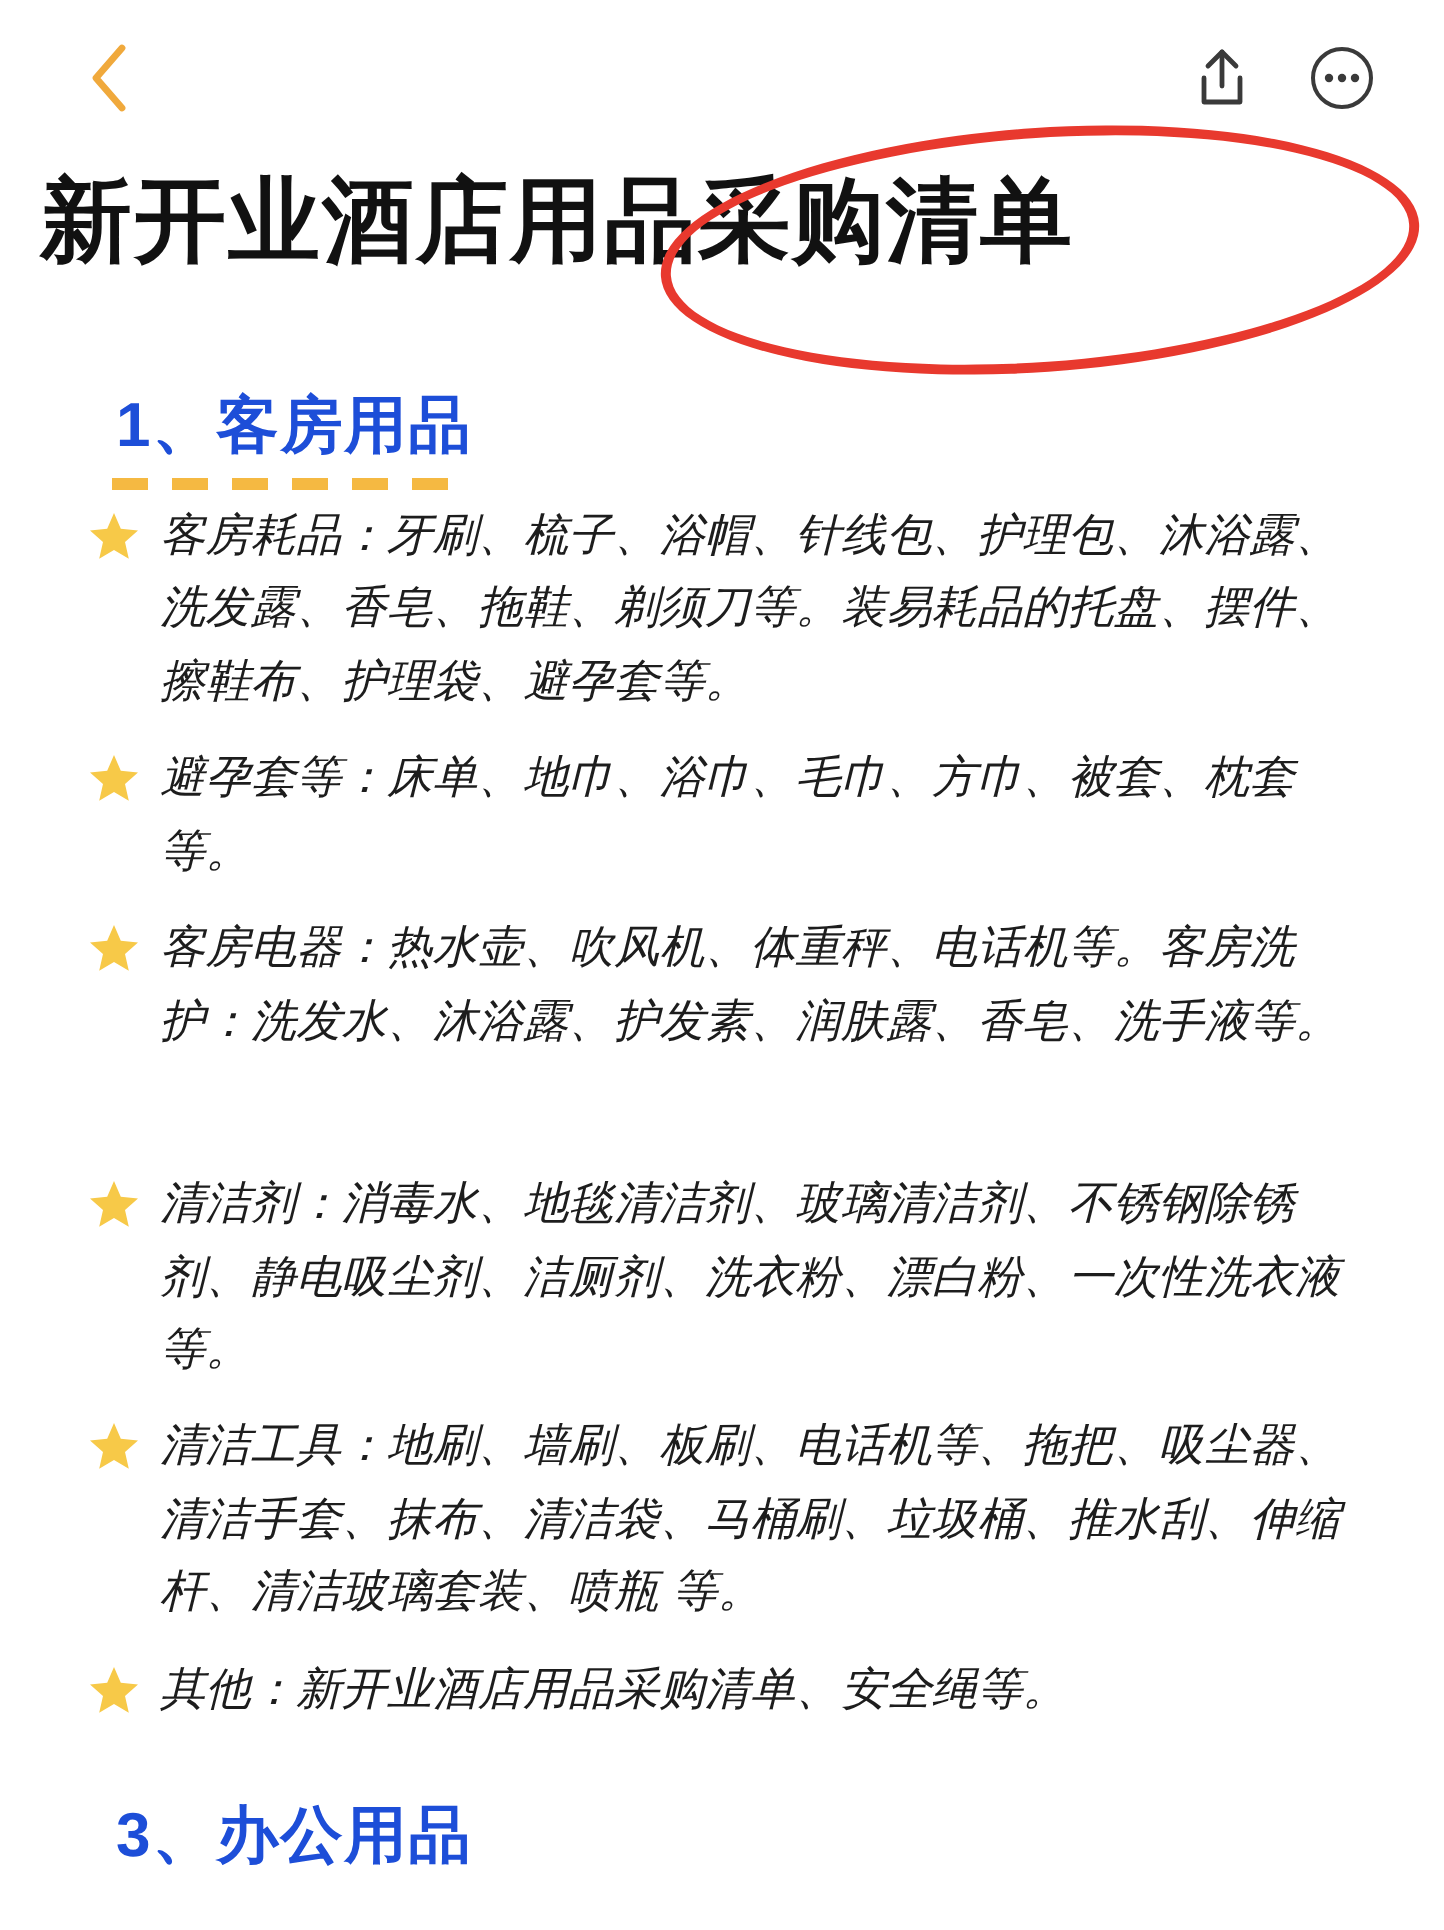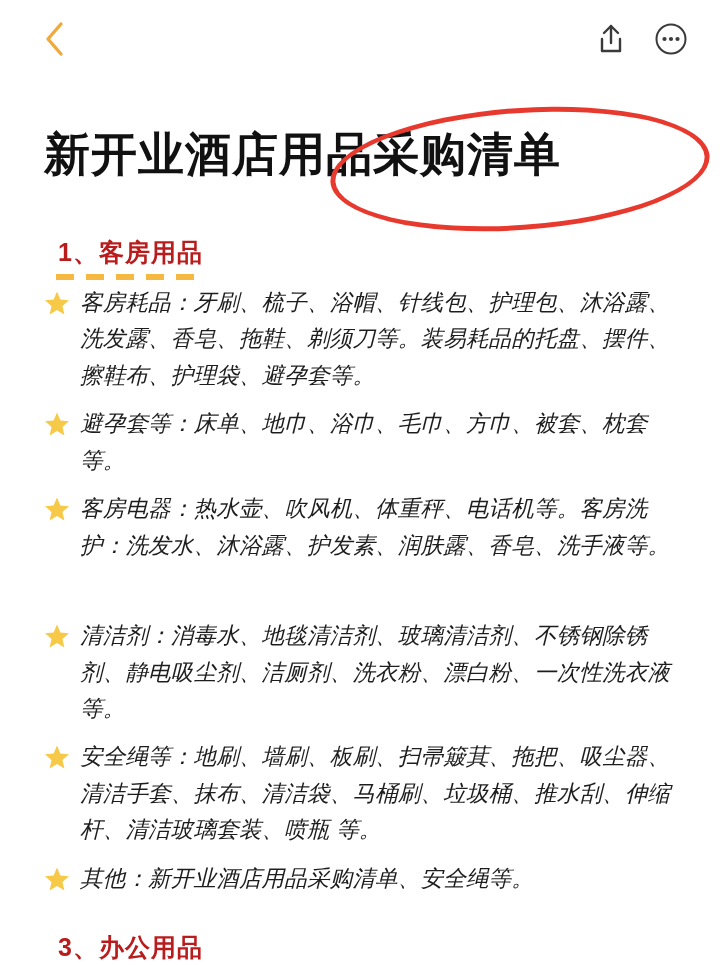--- a/index.html
+++ b/index.html
@@ -37,24 +37,23 @@
   }
   .share-icon, .more-icon {
     width: 34px;
     height: 34px;
     cursor: pointer;
   }
 
   
   .title-wrap {
     position: relative;
-    padding: 4px 0 0 44px;
+    padding: 4px 0 0 20px;
     height: 92px;
     box-sizing: border-box;
-    margin-top: 44px;
   }
   .doc-title {
     font-size: 46px;
     font-weight: 700;
     letter-spacing: 1px;
     color: #111111;
     line-height: 1.25;
     white-space: nowrap;
   }
   .ellipse {
@@ -74,23 +73,23 @@
     padding: 0 34px 0 44px;
   }
   .section-head {
     position: relative;
     display: inline-block;
     margin: 22px 0 16px 14px;
   }
   .section-head .stext {
     position: relative;
     z-index: 2;
-    font-size: 25px;
+    font-size: 31px;
     font-weight: 700;
-    color: #b91c1c;
+    color: #1d4ed8;
     letter-spacing: 1px;
   }
   .dashes {
     position: absolute;
     left: -2px;
     bottom: -11px;
     width: 100%;
     height: 6px;
     background-image: repeating-linear-gradient(to right,
         #f5b942 0px, #f5b942 18px, transparent 18px, transparent 30px);
@@ -196,21 +195,21 @@
     </span>
     <span class="item-text">清洁剂：消毒水、地毯清洁剂、玻璃清洁剂、不锈钢除锈剂、静电吸尘剂、洁厕剂、洗衣粉、漂白粉、一次性洗衣液等。</span>
   </div>
 
   <div class="item">
     <span class="star">
       <svg viewBox="0 0 26 26" width="26" height="26" aria-hidden="true">
         <polygon points="13,1.5 16.4,9.4 25,10.2 18.5,16 20.4,24.4 13,20 5.6,24.4 7.5,16 1,10.2 9.6,9.4" fill="#f7c948"></polygon>
       </svg>
     </span>
-    <span class="item-text">安全绳等：地刷、墙刷、板刷、扫帚簸萁、拖把、吸尘器、清洁手套、抹布、清洁袋、马桶刷、垃圾桶、推水刮、伸缩杆、清洁玻璃套装、喷瓶 等。</span>
+    <span class="item-text">清洁工具：地刷、墙刷、板刷、电话机等、拖把、吸尘器、清洁手套、抹布、清洁袋、马桶刷、垃圾桶、推水刮、伸缩杆、清洁玻璃套装、喷瓶 等。</span>
   </div>
 
   <div class="item">
     <span class="star">
       <svg viewBox="0 0 26 26" width="26" height="26" aria-hidden="true">
         <polygon points="13,1.5 16.4,9.4 25,10.2 18.5,16 20.4,24.4 13,20 5.6,24.4 7.5,16 1,10.2 9.6,9.4" fill="#f7c948"></polygon>
       </svg>
     </span>
     <span class="item-text">其他：新开业酒店用品采购清单、安全绳等。</span>
   </div>

